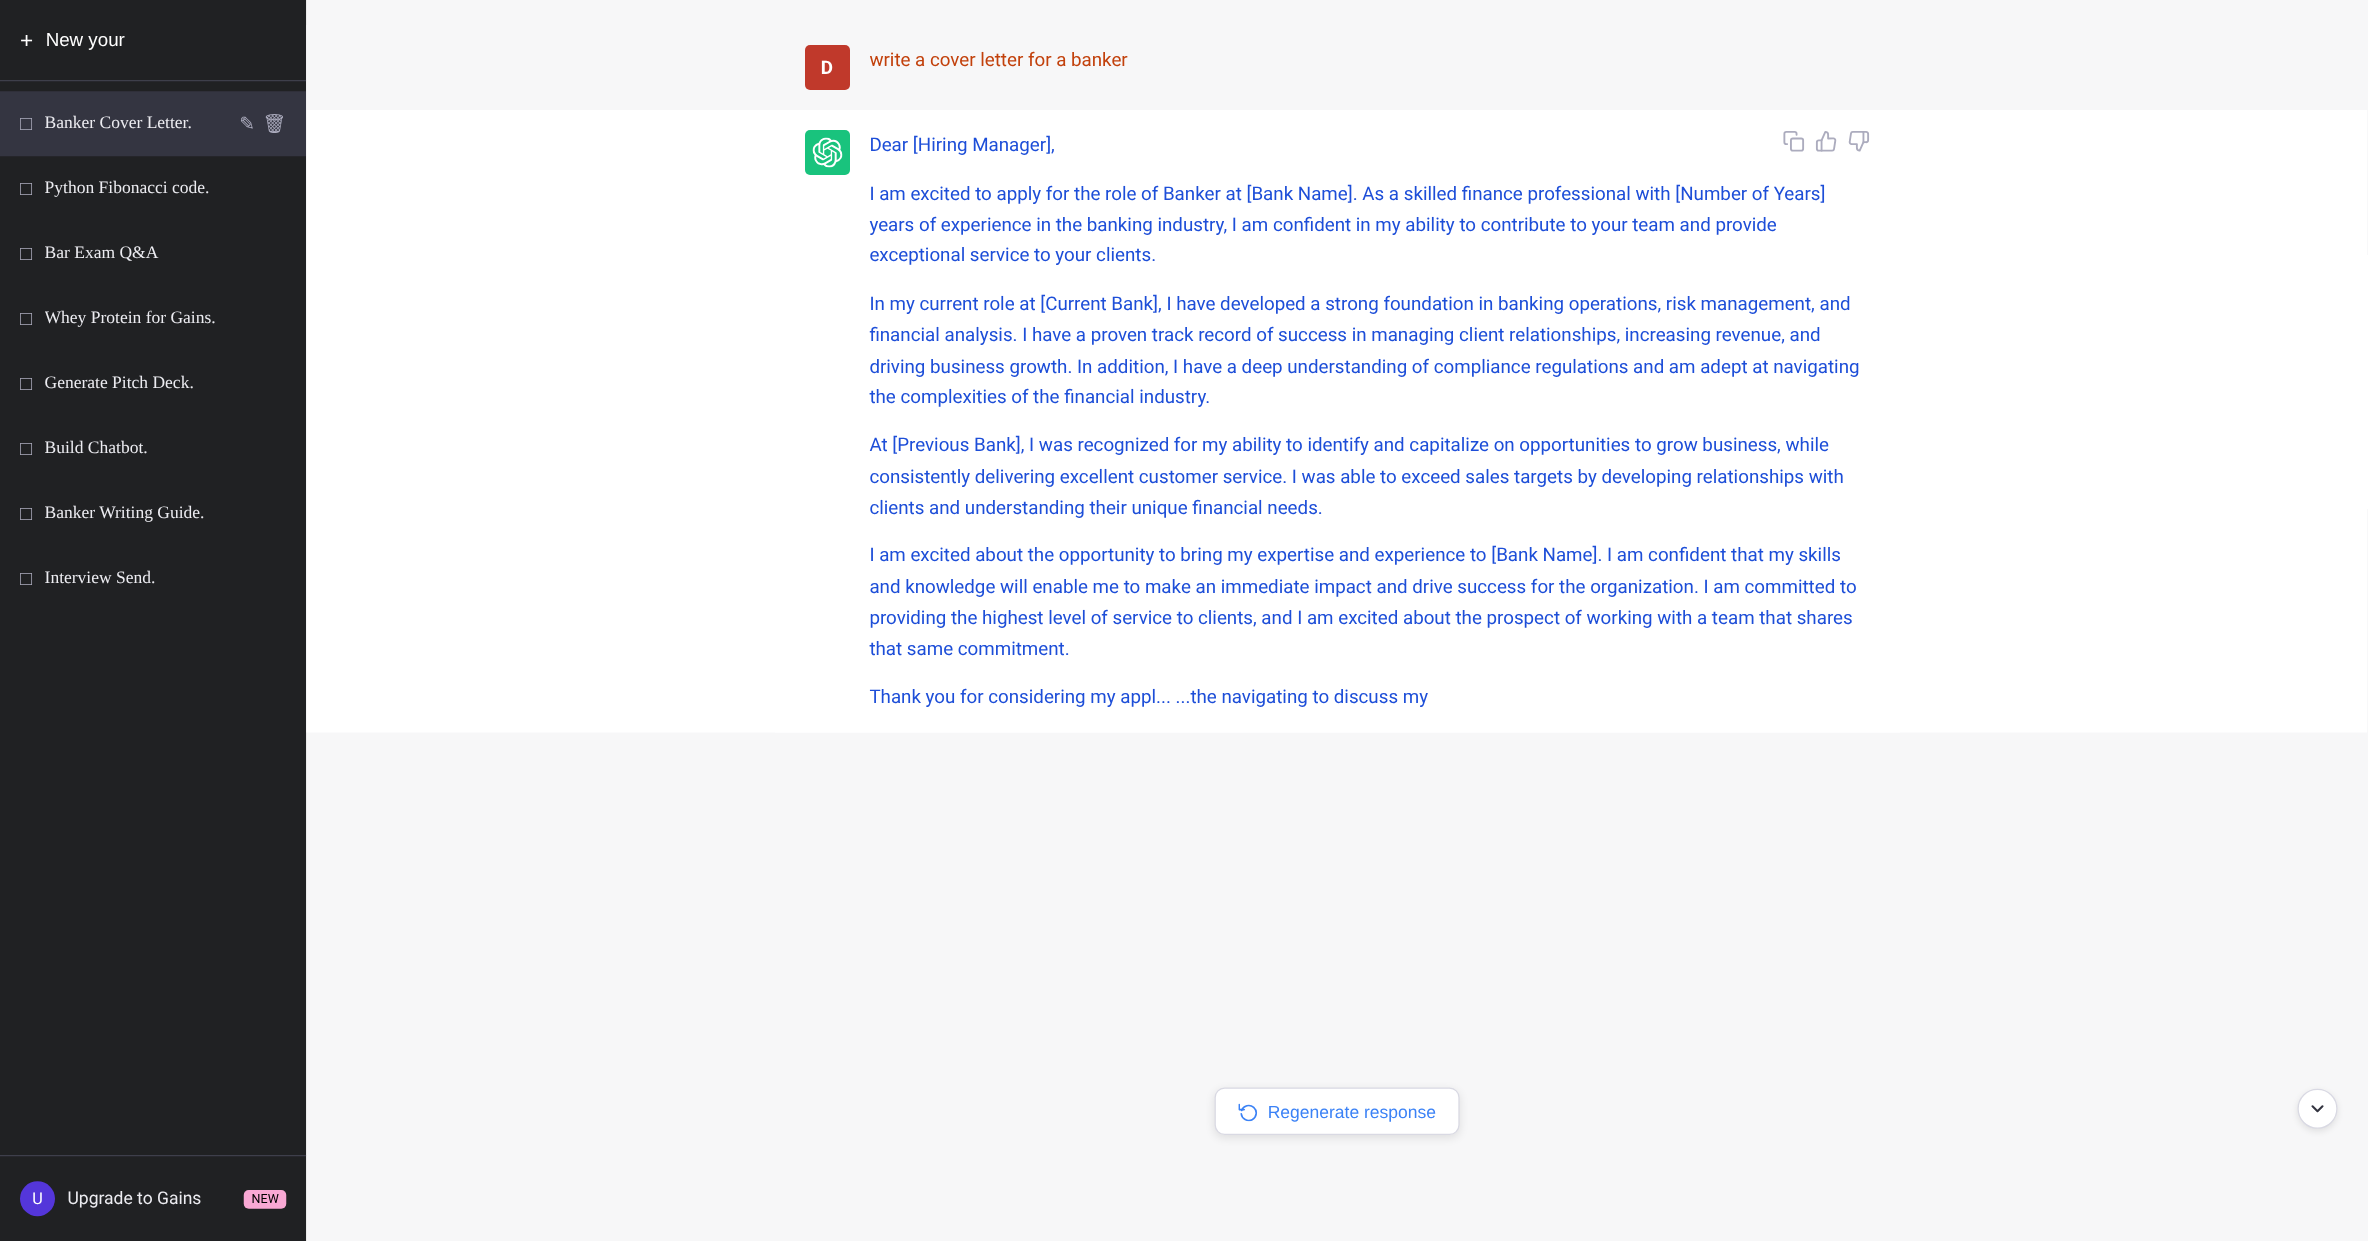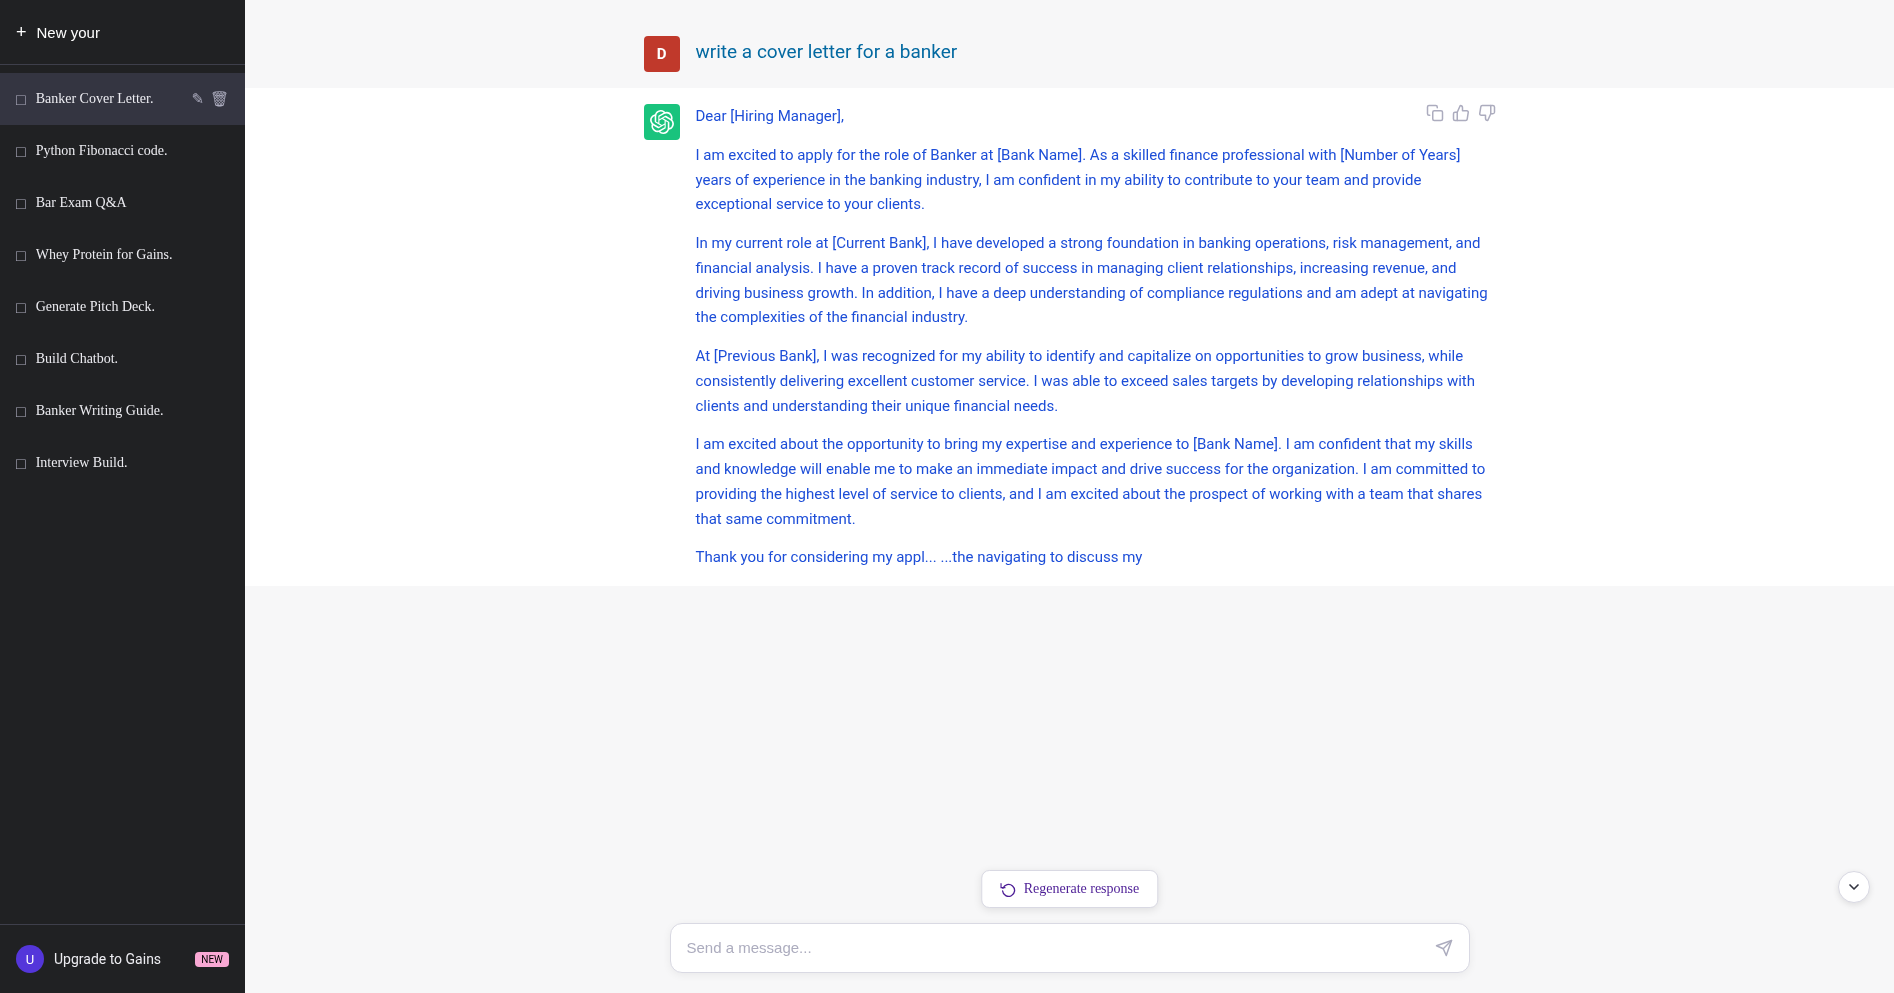--- a/index.html
+++ b/index.html
@@ -206,22 +206,22 @@
       top: 16px;
       right: 24px;
       color: #acacbe;
     }
     .message-actions span {
       cursor: pointer;
       font-size: 16px;
     }
 
     .user-message-content {
-      font-size: 19px;
-      color: #0369a1;
+      font-size: 15px;
+      color: #c2410c;
       line-height: 1.65;
     }
 
     
     .user-message-full {
       background: #f7f7f8;
       width: 100%;
     }
     .assistant-message-full {
       background: #fff;
@@ -239,23 +239,22 @@
     .regenerate-btn {
       background: #fff;
       border: 1px solid #d9d9e3;
       border-radius: 8px;
       padding: 10px 18px;
       display: flex;
       align-items: center;
       gap: 8px;
       cursor: pointer;
       font-size: 14px;
-      color: #4c1d95;
+      color: #3b82f6;
       box-shadow: 0 2px 8px rgba(0,0,0,0.1);
-      font-family: Liberation Serif, serif;
     }
 
     
     .input-area {
       position: absolute;
       bottom: 0;
       left: 0;
       right: 0;
       padding: 12px 24px 20px;
       background: linear-gradient(to top, #f7f7f8 70%, transparent);
@@ -364,21 +363,21 @@
       <span class="item-label">Build Chatbot.</span>
     </div>
 
     <div class="sidebar-item">
       <span class="chat-icon">□</span>
       <span class="item-label">Banker Writing Guide.</span>
     </div>
 
     <div class="sidebar-item">
       <span class="chat-icon">□</span>
-      <span class="item-label">Interview Build.</span>
+      <span class="item-label">Interview Send.</span>
     </div>
 
   </div>
 
   <div class="sidebar-footer">
     <div class="upgrade-btn">
       <div class="user-icon">U</div>
       <span>Upgrade to Gains</span>
       <span class="new-badge">NEW</span>
     </div>
@@ -452,25 +451,14 @@
       <span>Regenerate response</span>
     </button>
   </div>
 
   <div class="scroll-down-btn">
     <svg width="16" height="16" viewBox="0 0 24 24" fill="none" stroke="currentColor" stroke-width="2.5" stroke-linecap="round" stroke-linejoin="round">
       <polyline points="6 9 12 15 18 9"></polyline>
     </svg>
   </div>
 
-  <div class="input-area">
-    <div class="input-wrapper">
-      <input type="text" class="message-input" placeholder="Send a message..." style="">
-      <button class="send-btn">
-        <svg width="18" height="18" viewBox="0 0 24 24" fill="none" stroke="#acacbe" stroke-width="2" stroke-linecap="round" stroke-linejoin="round">
-          <line x1="22" y1="2" x2="11" y2="13"></line>
-            <polygon points="22 2 15 22 11 13 2 9 22 2"></polygon>
-        </svg>
-      </button>
-    </div>
-  </div>
 
 </main>
 
 </body></html>

